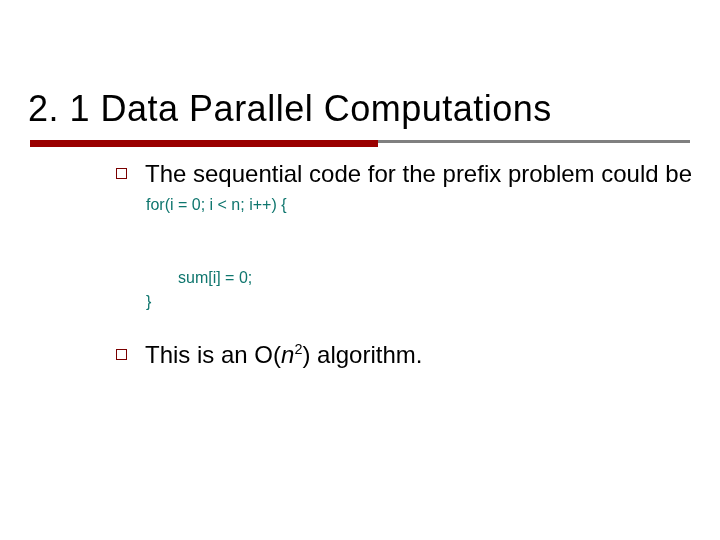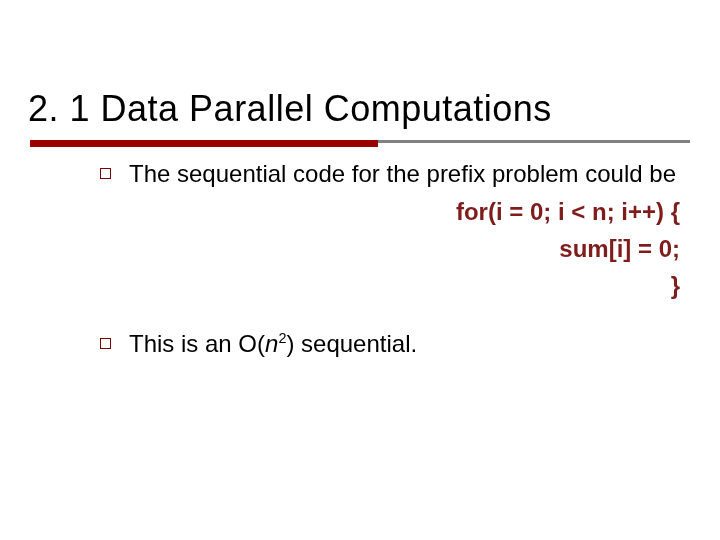--- a/index.html
+++ b/index.html
@@ -9,21 +9,20 @@
     height: 540px;
     background: #fff;
     font-family: Verdana, Geneva, sans-serif;
     overflow: hidden;
   }
   .slide {
     position: relative;
     width: 716px;
     height: 540px;
     box-sizing: border-box;
-    text-align: right;
   }
   .title {
     position: absolute;
     left: 28px;
     top: 88px;
     font-size: 36px;
     color: #000;
     letter-spacing: 0.5px;
   }
   .underline-group {
@@ -44,21 +43,21 @@
   .underline-red {
     position: absolute;
     left: 0;
     top: 0;
     width: 348px;
     height: 7px;
     background: #9a0000;
   }
   .body {
     position: absolute;
-    left: 100px;
+    left: 116px;
     top: 160px;
     width: 580px;
   }
   .bullet-row {
     display: flex;
     align-items: flex-start;
     margin-bottom: 4px;
   }
   .bullet-box {
     flex: 0 0 auto;
@@ -70,26 +69,26 @@
     box-sizing: border-box;
   }
   .bullet-text {
     font-size: 24px;
     line-height: 1.2;
     color: #000;
   }
   .code-block {
     margin-left: 30px;
     margin-top: 4px;
-    font-size: 24px;
-    font-weight: bold;
+    font-size: 16px;
+    font-weight: normal;
     line-height: 1.55;
-    color: #7f1d1d;
+    color: #0f766e;
   }
-  .code-indent-1 { padding-left: 32px; }
+  .code-indent-1 { padding-left: 32px; margin-top: 48px; }
   .code-indent-2 { padding-left: 72px; }
   .gap {
     height: 26px;
   }
   sup.exp {
     font-size: 0.6em;
     vertical-align: super;
   }
   .ital {
     font-style: italic;
@@ -118,19 +117,19 @@
       <div>for(i = 0; i &lt; n; i++) {</div>
       <div class="code-indent-1">sum[i] = 0;</div>
       <div>}</div>
     </div>
 
     <div class="gap"></div>
 
     <div class="bullet-row">
       <span class="bullet-box"></span>
       <span class="bullet-text">
-        <span>This is an O(</span><span class="ital">n</span><sup class="exp">2</sup><span>) sequential.</span>
+        <span>This is an O(</span><span class="ital">n</span><sup class="exp">2</sup><span>) algorithm.</span>
       </span>
     </div>
 
   </div>
 
 </div>
 
 </body></html>

